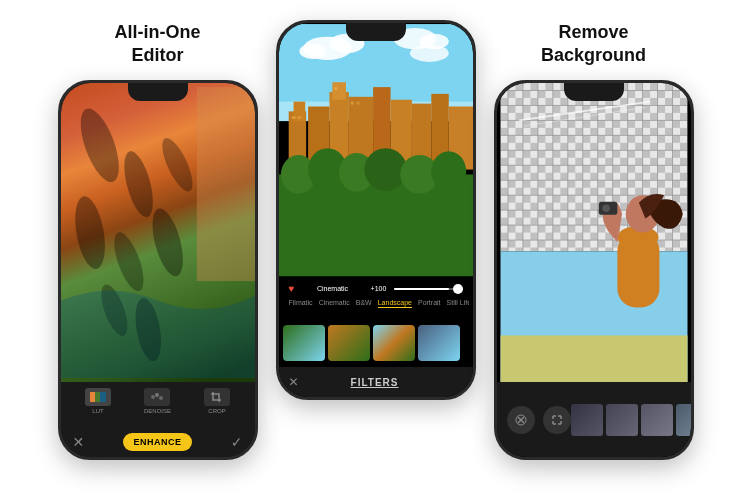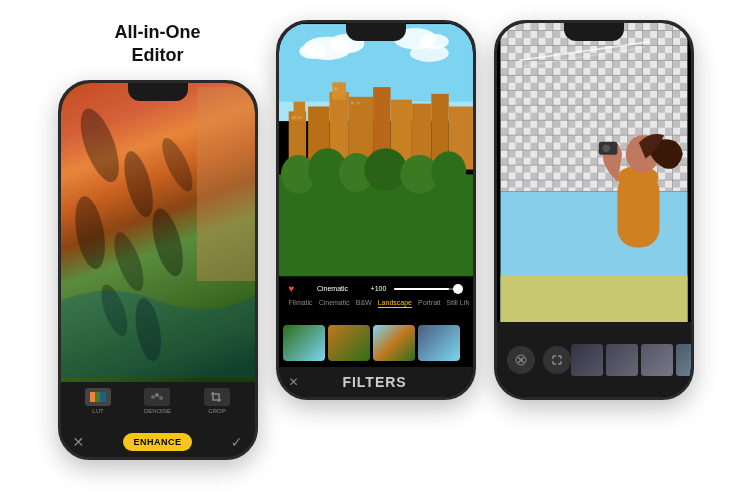--- a/index.html
+++ b/index.html
@@ -289,24 +289,25 @@
       height: 8%;
     }
 
     .phone2-x {
       color: #888;
       font-size: 12px;
     }
 
     .filters-label {
       color: #ccc;
-      font-size: 14px;
+      font-size: 10px;
       font-weight: 600;
       letter-spacing: 1px;
       text-transform: uppercase;
+      text-decoration: underline;
     }
 
     
     .phone3-screen {
       width: 100%;
       height: 100%;
       background: #000;
       position: relative;
     }
 
@@ -534,20 +535,22 @@
             <span class="phone2-x">✕</span>
             <span class="filters-label">FILTERS</span>
             <span style="width:12px;"></span>
           </div>
         </div>
       </div>
     </div>
   </div>
 
   <div class="card">
+    <div class="card-title" style="white-space:pre-line">Remove
+Background</div>
     <div class="phone">
       <div class="phone-notch"></div>
       <div class="phone-screen">
         <div class="phone3-screen">
           <div class="bg-remove-scene">
             <svg width="100%" height="100%" viewBox="0 0 200 320" xmlns="http://www.w3.org/2000/svg">
 
               <defs>
                 <pattern id="checker" x="0" y="0" width="16" height="16" patternUnits="userSpaceOnUse">
                   <rect x="0" y="0" width="8" height="8" fill="#c0c0c0"></rect>

